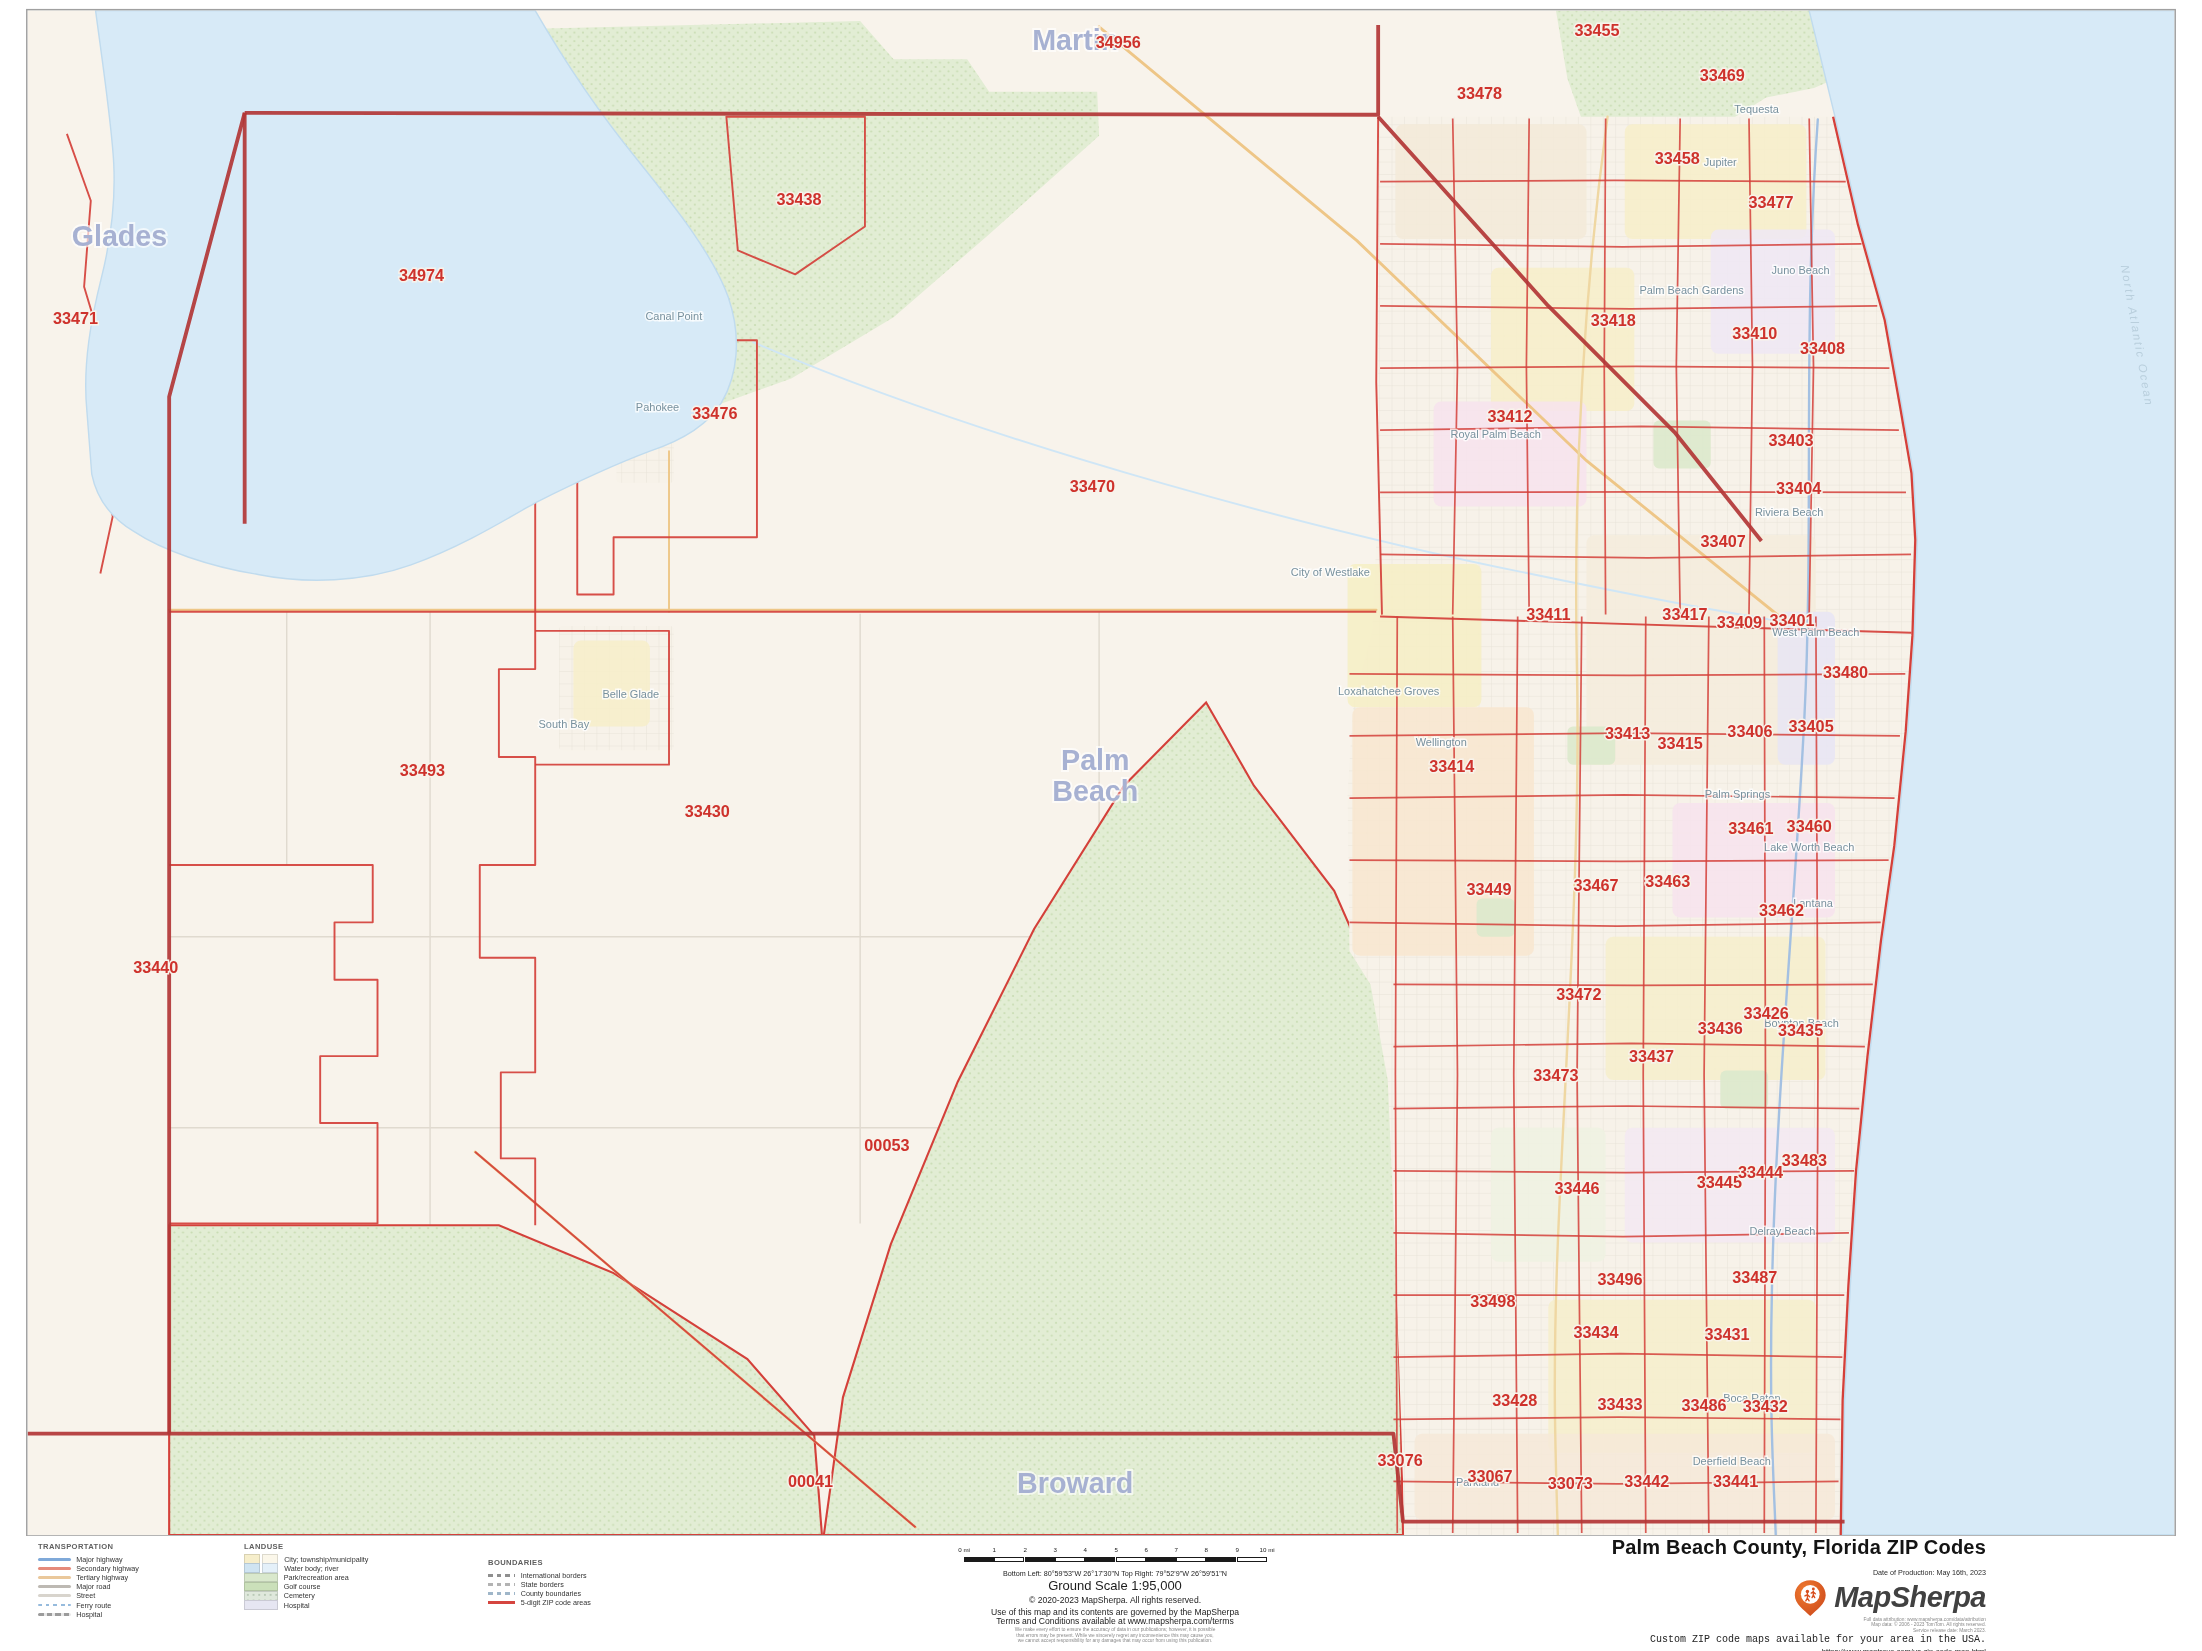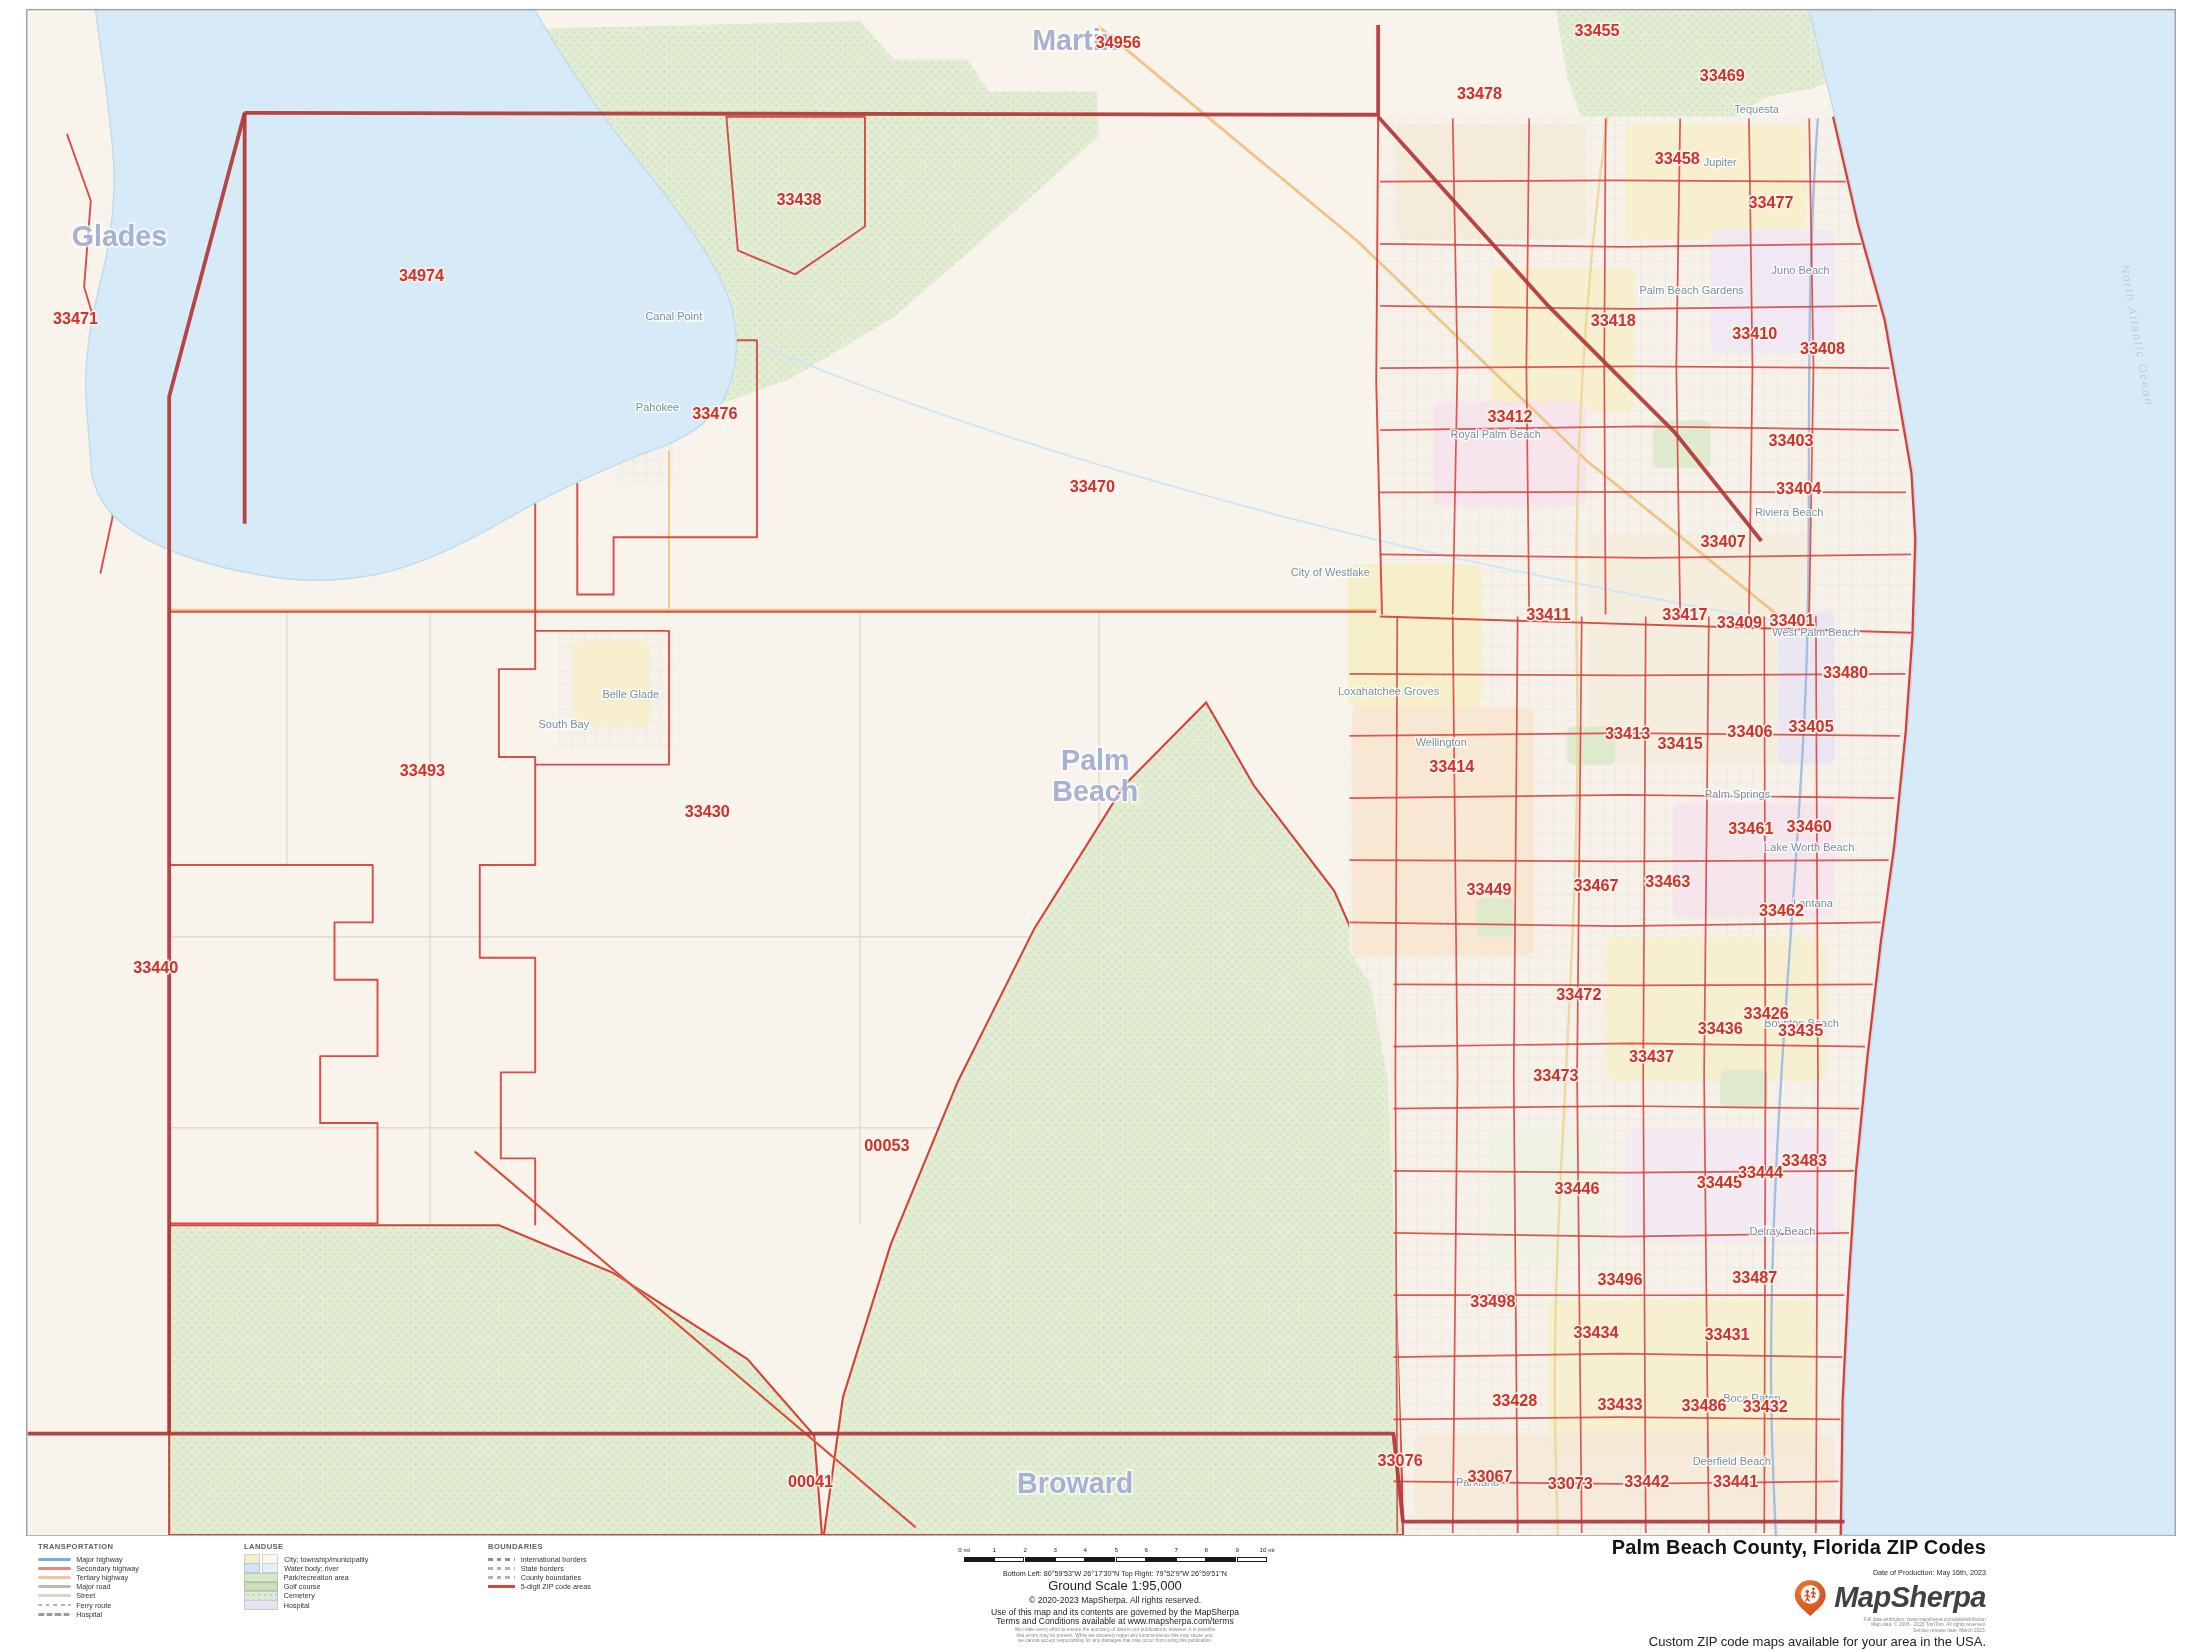--- a/index.html
+++ b/index.html
@@ -19,21 +19,21 @@
   .sb-seg{position:absolute;top:11.5px;height:4.8px;border:1px solid #1a1a1a;box-sizing:border-box;}
   .sb-tick{position:absolute;top:0;width:25px;margin-left:-12.4px;text-align:center;font-size:6.2px;color:#222;}
   .ctr{position:absolute;left:1115px;transform:translateX(-50%);text-align:center;white-space:nowrap;color:#1c1c1c;}
   .fineprint{font-size:4.8px;line-height:5.4px;color:#8a8a8a;}
   #titleblock{position:absolute;right:34px;top:0;text-align:right;}
   #map-title{font-size:20px;font-weight:bold;color:#141414;letter-spacing:0.2px;}
   #prod-date{font-size:7.2px;color:#2a2a2a;margin-top:9px;text-align:right;}
   #brandrow{display:flex;justify-content:flex-end;align-items:center;gap:7.6px;margin-top:1.9px;}
   #brand-text{font-size:29px;font-weight:600;color:#414141;letter-spacing:-0.5px;font-style:italic;}
   .attr{font-size:4.8px;line-height:5.5px;color:#8a8a8a;}
-  .custom1{font-size:13px;color:#222;margin-top:1px;}
+  .custom1{font-size:10px;color:#222;margin-top:1px;font-family:Liberation Mono, monospace;}
   .custom2{font-size:7.6px;color:#222;margin-top:1.9px;}
   svg text{font-family:"Liberation Sans",sans-serif;}
   .zip-t{font-size:17px;font-weight:bold;paint-order:stroke;stroke:#f8f3eb;stroke-width:3px;}
   .county-t{font-size:30px;font-weight:bold;paint-order:stroke;stroke:rgba(255,255,255,.65);stroke-width:4px;}
   .city-t{font-size:11.5px;paint-order:stroke;stroke:rgba(255,255,255,.75);stroke-width:3px;}
 </style>
 </head>
 <body>
 <div id="stage">
 
@@ -326,21 +326,21 @@
           </div>
           <div class="leg-row">
             <span class="sw-sq" style="background: radial-gradient(circle at 2.9px 2.9px, rgb(185, 201, 182) 1px, transparent 1px) 0px 0px / 5.7px 5.7px, rgb(223, 232, 220);"></span>
             <span class="leg-label">Cemetery</span>
           </div>
           <div class="leg-row">
             <span class="sw-sq" style="background: rgb(230, 230, 242);"></span>
             <span class="leg-label">Hospital</span>
           </div>
         </div>
-        <div class="leg-col" style="left: 488px;">
+        <div class="leg-col" style="left: 488px; margin-top: 16px;">
           <div class="leg-title">BOUNDARIES</div>
           <div class="leg-row">
             <span class="sw-b" style="background: repeating-linear-gradient(90deg, rgb(143, 143, 143) 0px, rgb(143, 143, 143) 4.8px, transparent 4.8px, transparent 8.6px);"></span>
             <span class="leg-label">International borders</span>
           </div>
           <div class="leg-row">
             <span class="sw-b" style="background: repeating-linear-gradient(90deg, rgb(179, 179, 179) 0px, rgb(179, 179, 179) 4.8px, transparent 4.8px, transparent 8.6px);"></span>
             <span class="leg-label">State borders</span>
           </div>
           <div class="leg-row">

